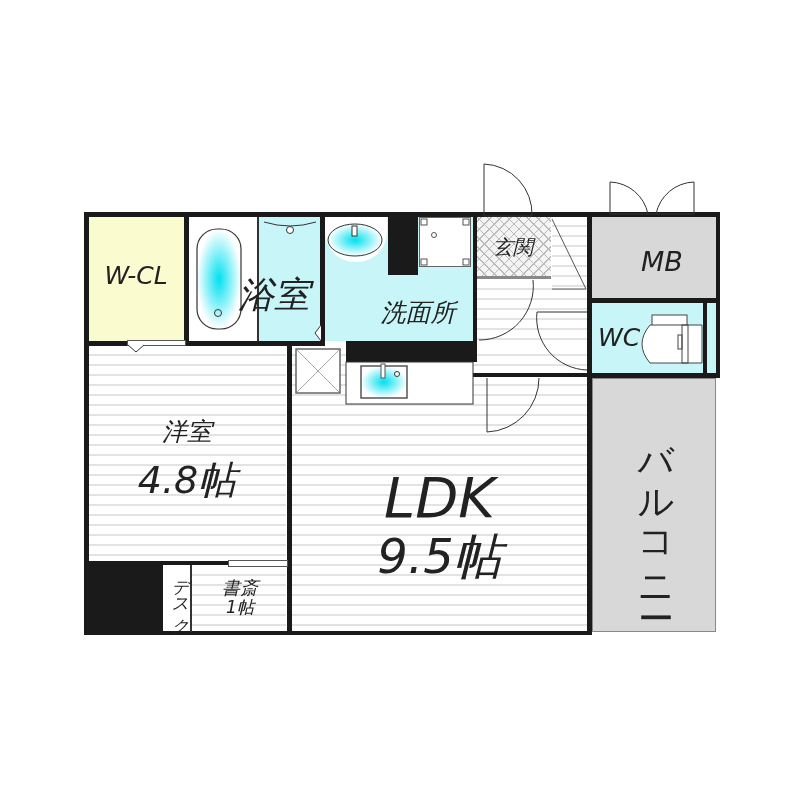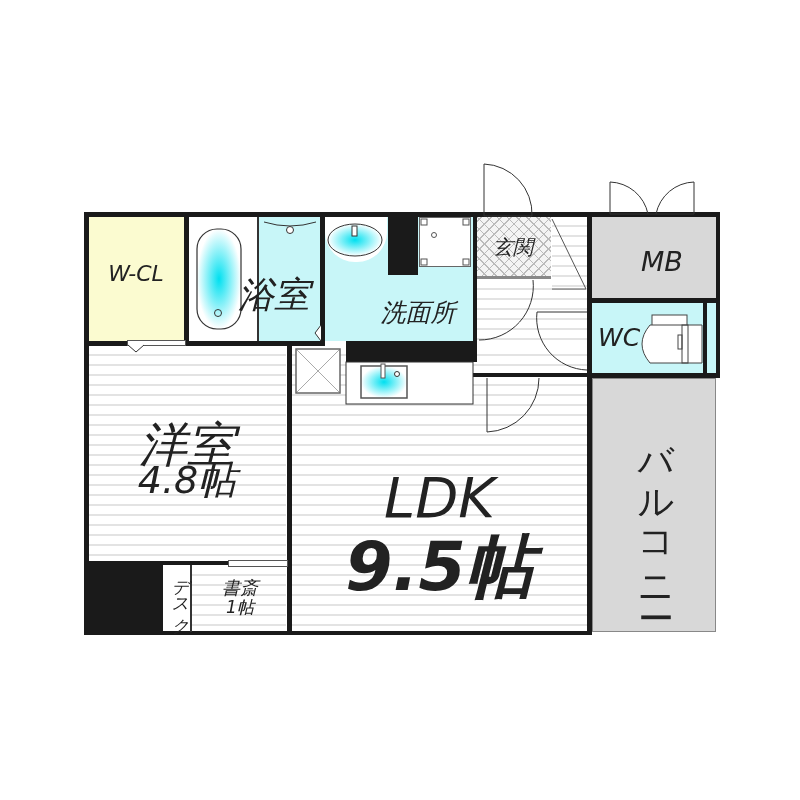--- a/index.html
+++ b/index.html
@@ -138,26 +138,26 @@
   <line x1="2" y1="2" x2="2" y2="56" stroke="#333"></line>
   <path d="M54 2 A54 54 0 0 1 2 56" fill="none" stroke="#333"></path>
 </svg>
 <svg style="left:313px;top:325px;" width="10" height="16">
   <path d="M8 0 L2 8 L8 16" fill="#fff" stroke="#333"></path>
 </svg>
 <svg style="left:128px;top:345px;" width="16" height="8">
   <path d="M0 0 L8 7 L16 0" fill="#fff" stroke="#333"></path>
 </svg>
 
-<div class="label" style="left:88px;top:262px;width:96px;font-size:22px;">W-CL</div>
+<div class="label" style="left:88px;top:262px;width:96px;font-size:25px;">W-CL</div>
 <div class="label" style="left:234px;top:275px;width:80px;font-size:36px;">浴室</div>
 <div class="label" style="left:348px;top:299px;width:140px;font-size:25px;">洗面所</div>
 <div class="label" style="left:480px;top:236px;width:66px;font-size:20px;">玄関</div>
 <div class="label" style="left:592px;top:247px;width:140px;font-size:27px;">MB</div>
 <div class="label" style="left:594px;top:324px;width:50px;font-size:25px;">WC</div>
-<div class="label" style="left:88px;top:418px;width:198px;font-size:48px;">洋室</div>
+<div class="label" style="left:88px;top:418px;width:198px;font-size:25px;">洋室</div>
 <div class="label" style="left:88px;top:460px;width:198px;font-size:38px;">4.8帖</div>
 <div class="label" style="left:292px;top:467px;width:295px;font-size:56px;font-style:italic;">LDK</div>
-<div class="label" style="left:292px;top:530px;width:295px;font-size:68px;font-weight:bold;">9.5帖</div>
+<div class="label" style="left:292px;top:530px;width:295px;font-size:48px;">9.5帖</div>
 <div class="label" style="left:632px;top:420px;width:44px;font-size:36px;font-style:normal;writing-mode:vertical-rl;text-orientation:upright;letter-spacing:4px;">バルコニー</div>
 <div class="label" style="left:164px;top:568px;width:26px;font-size:17px;writing-mode:vertical-rl;text-orientation:upright;">デスク</div>
 <div class="label" style="left:200px;top:578px;width:80px;font-size:18px;">書斎</div>
 <div class="label" style="left:200px;top:598px;width:80px;font-size:17px;font-style:italic;">1帖</div>
 
 </body></html>

